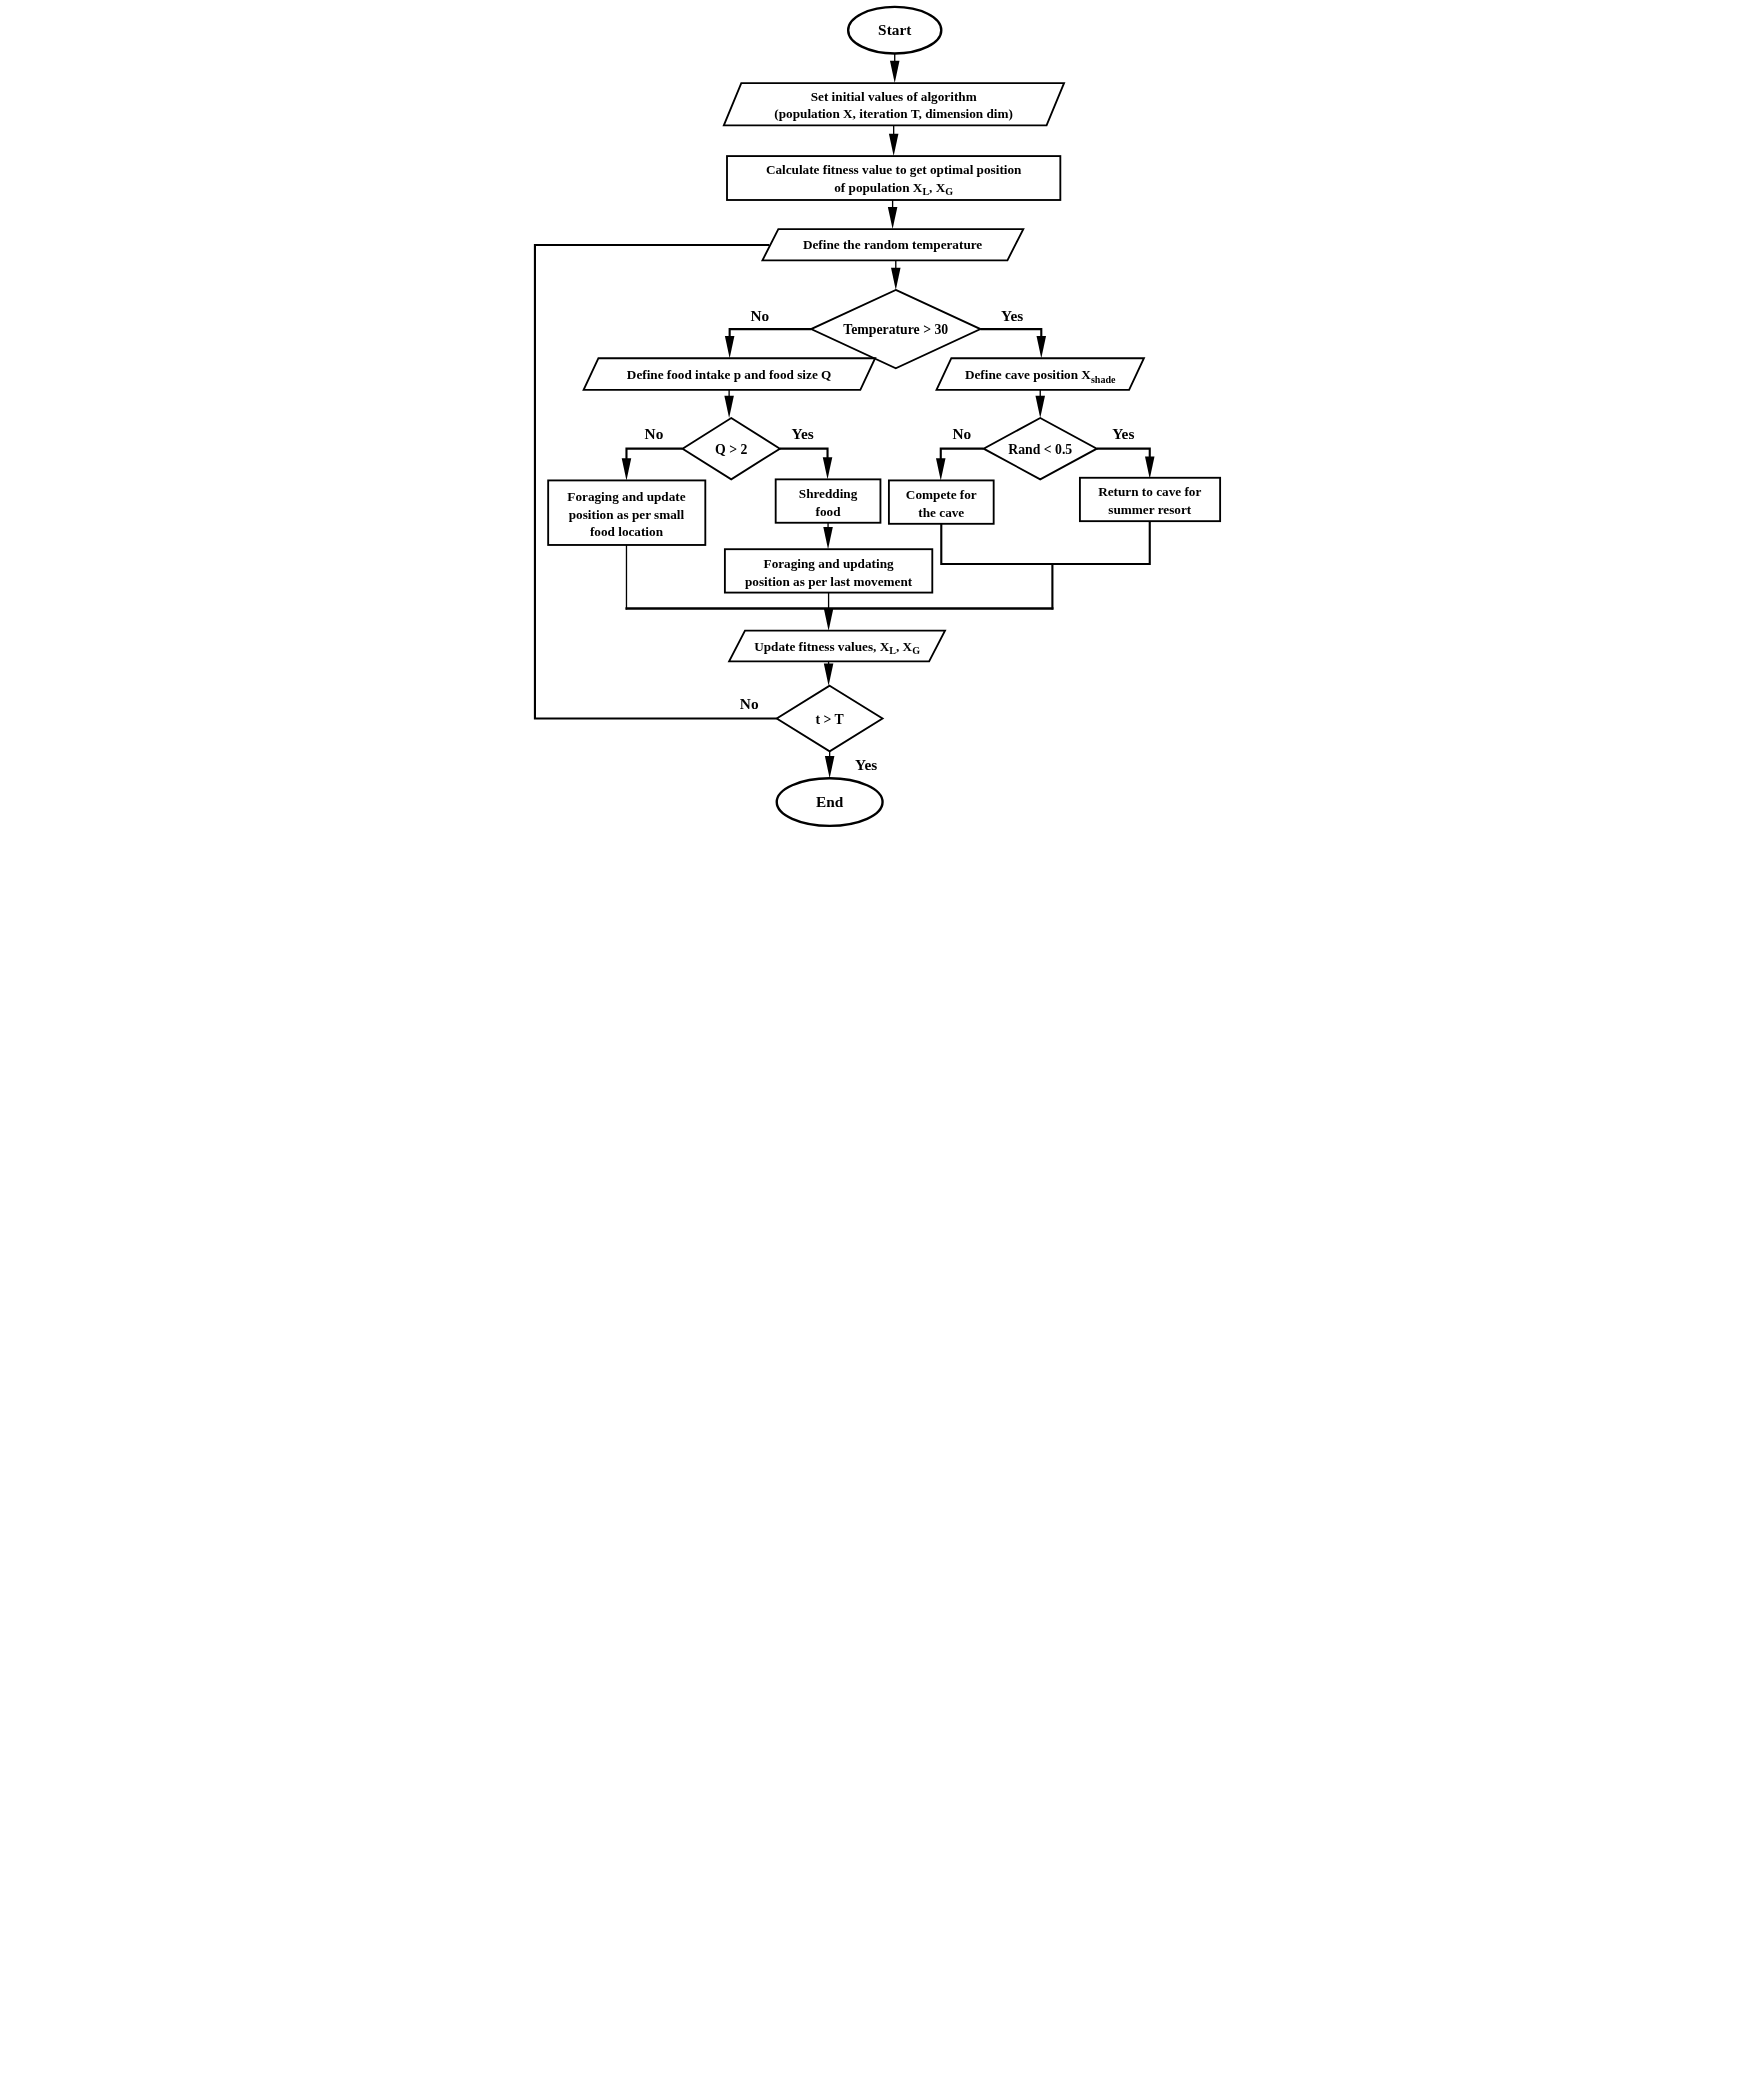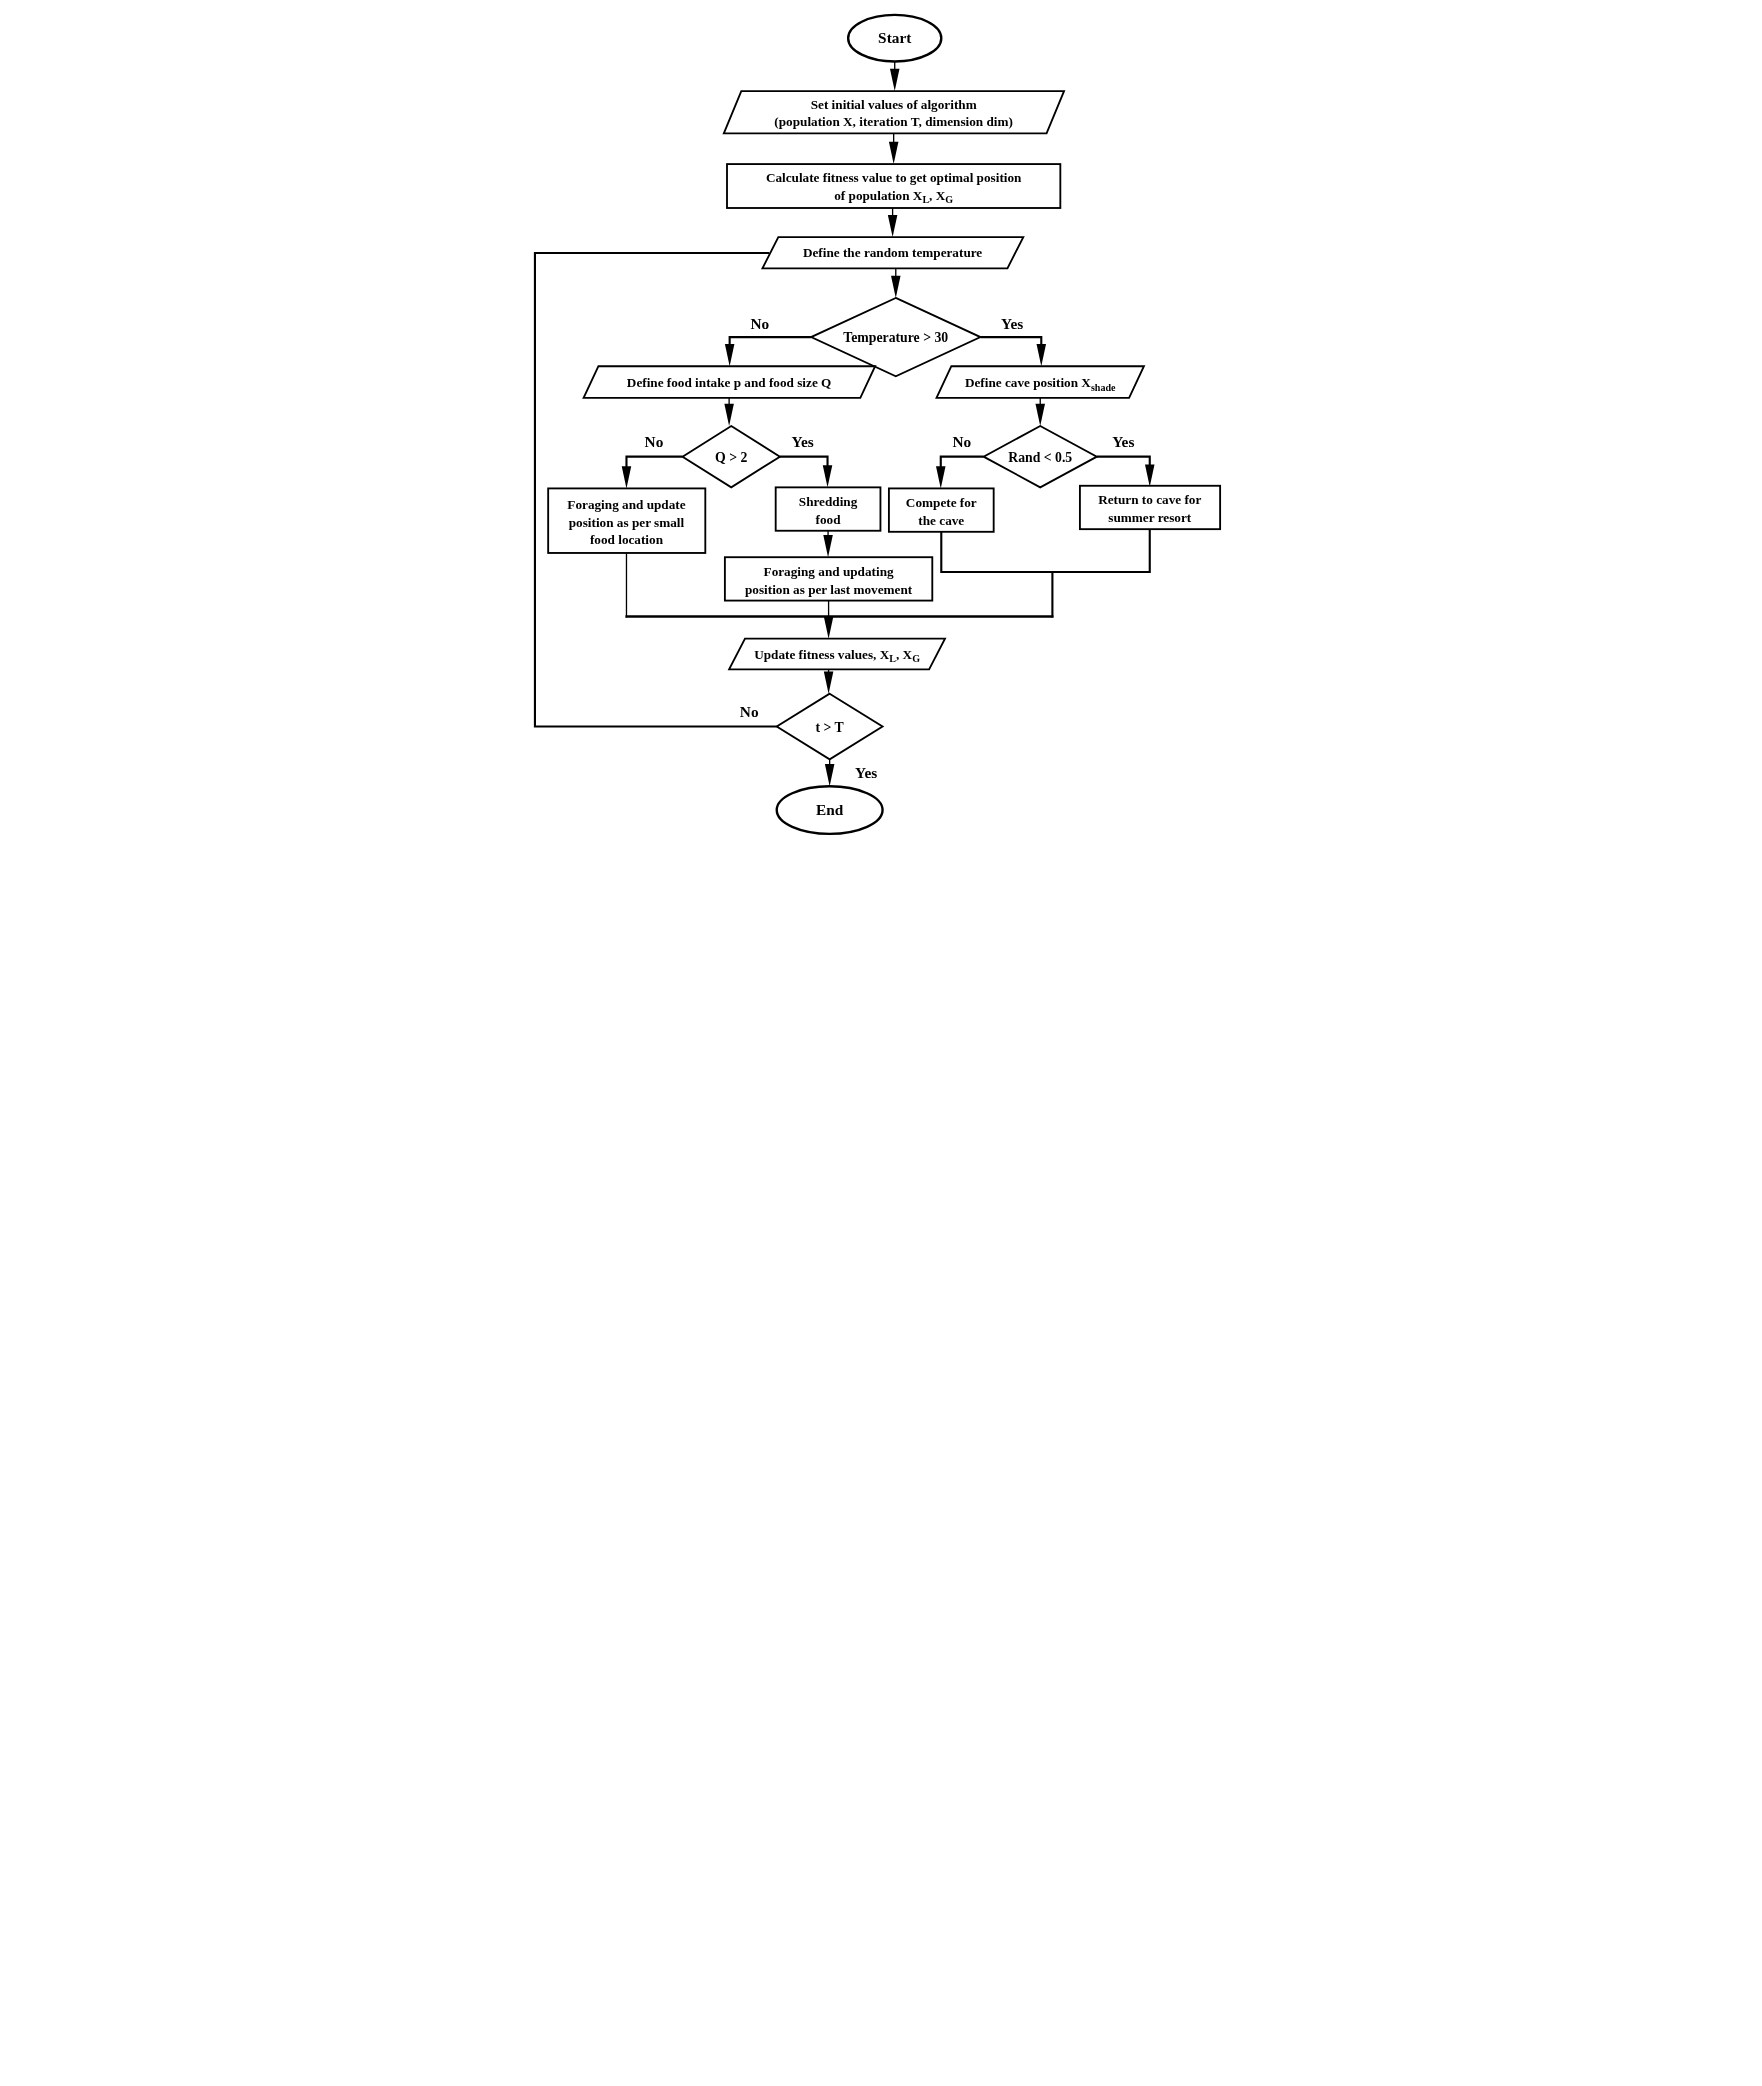--- a/index.html
+++ b/index.html
@@ -1,16 +1,16 @@
 <!DOCTYPE html>
 <html style="font-size:8.5px"><head>
 <meta charset="utf-8">
 <style>
   html, body { margin: 0; padding: 0; background: #ffffff; }
-  .stage { width: 100%; max-width: 709px; margin: 8px auto; background: #ffffff; }
+  .stage { width: 100%; max-width: 709px; margin: 0 auto; background: #ffffff; }
   svg { display: block; width: 100%; height: auto; background: #ffffff; }
   .shape  { fill: #ffffff; stroke: #000000; stroke-width: 3.5; }
   .oval   { fill: #ffffff; stroke: #000000; stroke-width: 4.5; }
   .thin   { stroke: #000000; stroke-width: 2.5; fill: none; }
   .thick  { stroke: #000000; stroke-width: 4;   fill: none; stroke-linejoin: miter; }
   .merge  { stroke: #000000; stroke-width: 5;   fill: none; }
   .arrow  { fill: #000000; stroke: none; }
   .txt    { font-family: "Liberation Serif", "DejaVu Serif", serif; font-weight: bold;
             fill: #000000; font-size: 25px; text-anchor: middle; }
   .big    { font-size: 29px; }

